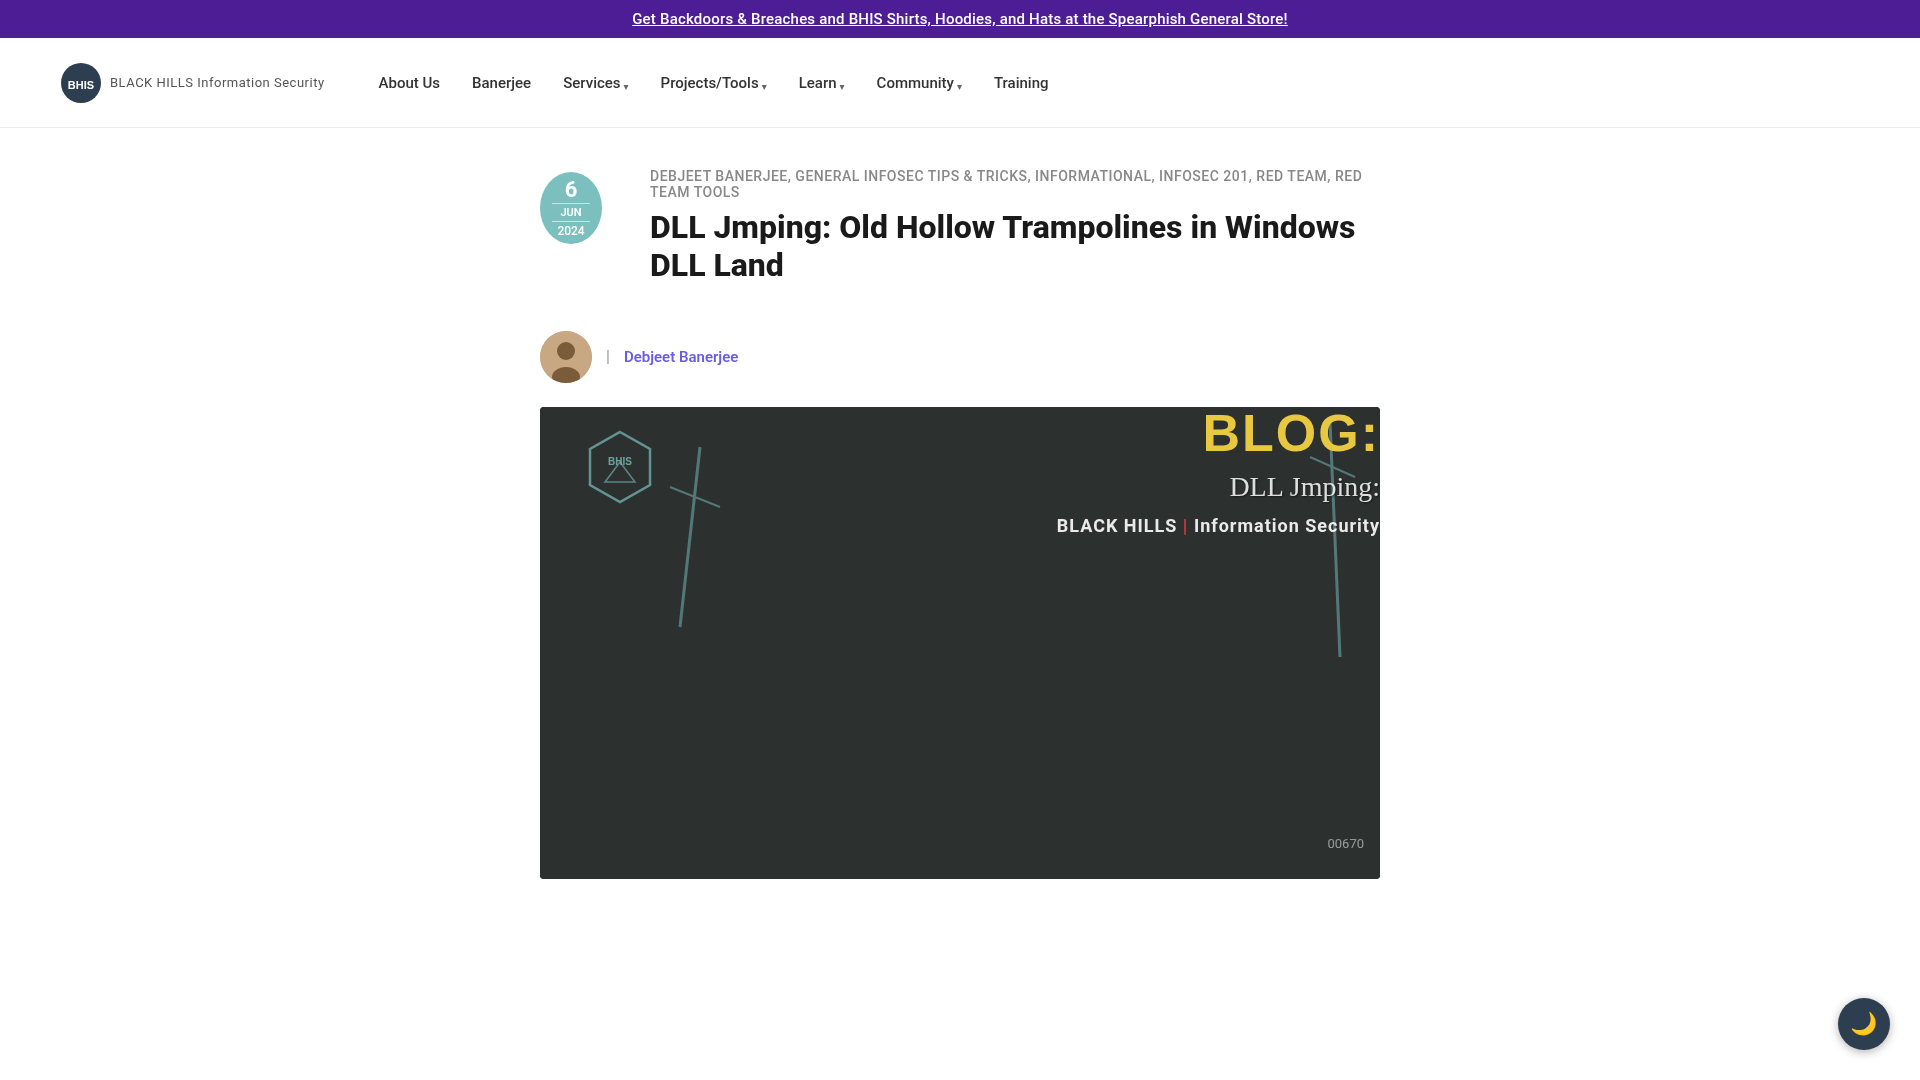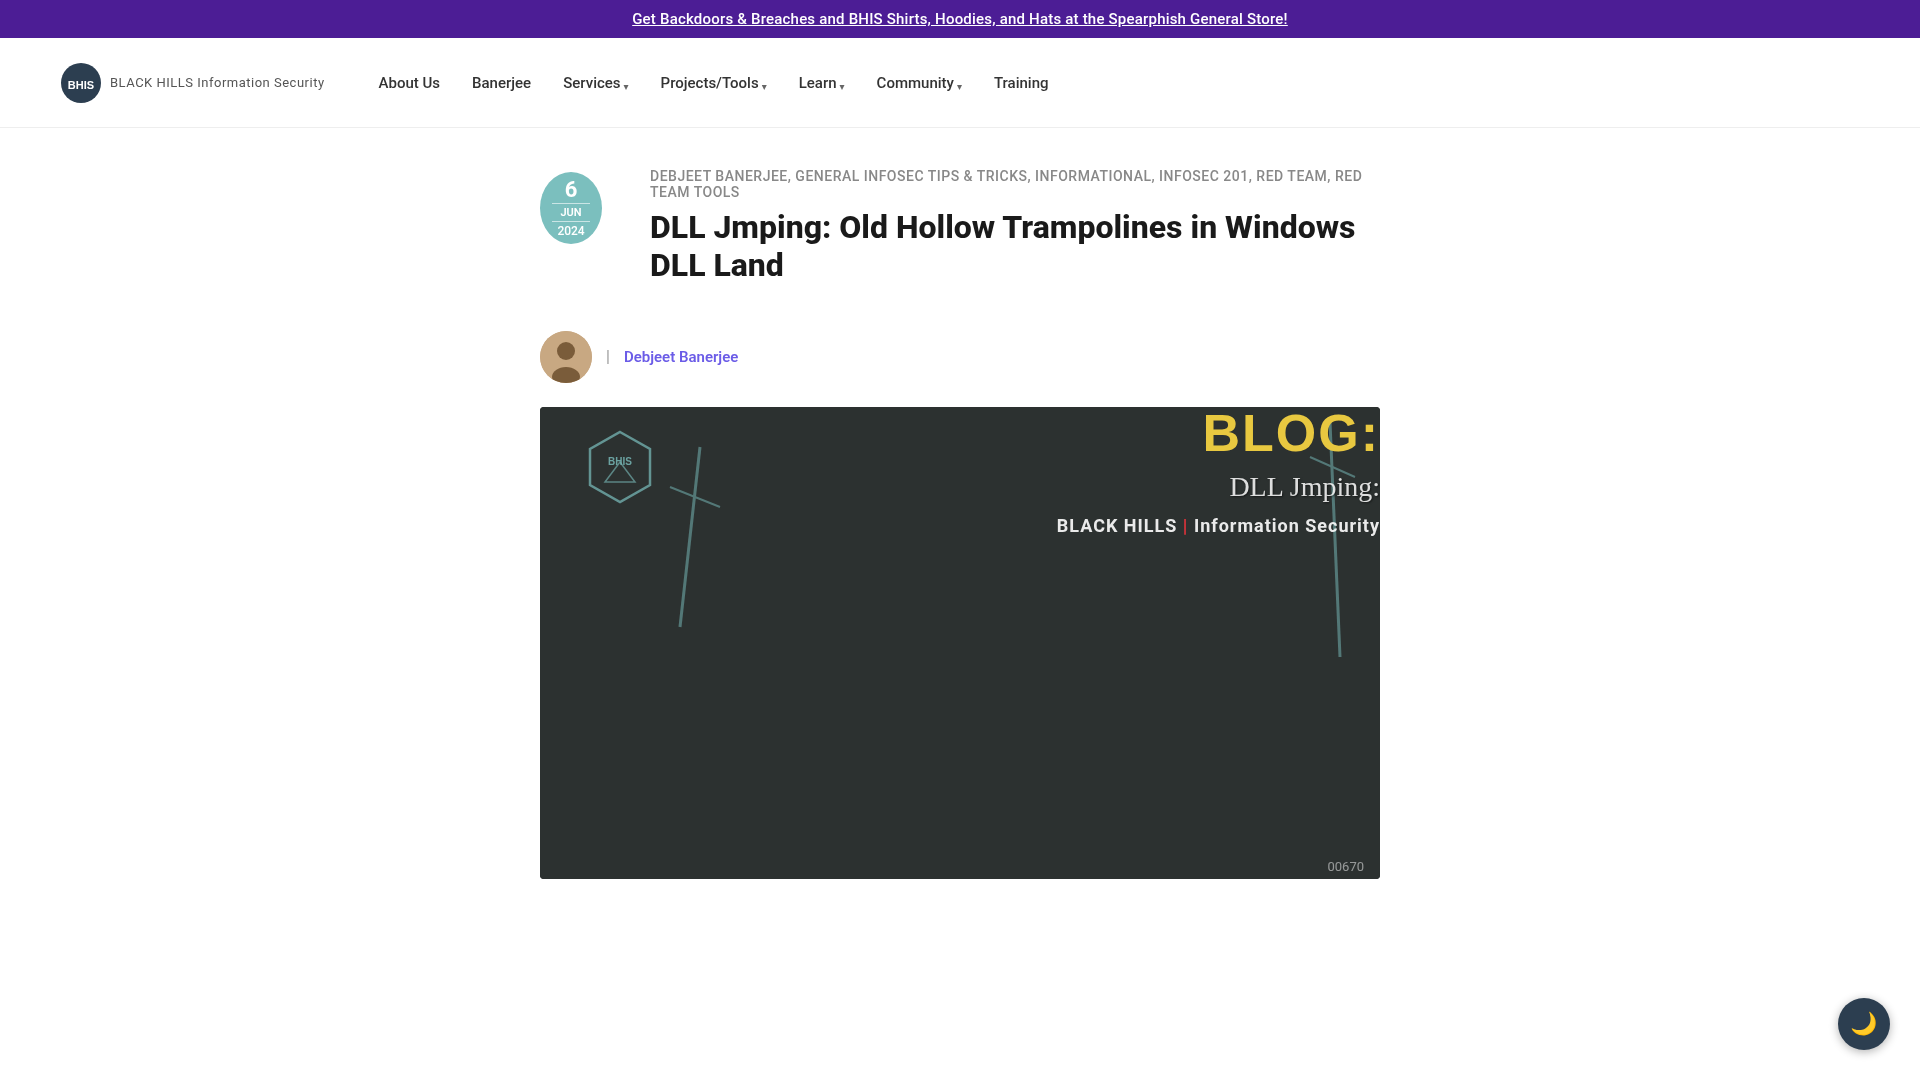--- a/index.html
+++ b/index.html
@@ -228,21 +228,21 @@
       color: rgba(255,255,255,0.9);
       font-weight: 700;
       letter-spacing: 1px;
       margin-top: 10px;
     }
     .chalk-branding .red-pipe {
       color: #e8343b;
     }
     .chalk-number {
       position: absolute;
-      bottom: 5px;
+      bottom: 28px;
       right: 16px;
       color: rgba(255,255,255,0.5);
       font-size: 13px;
       text-align: right;
     }
     .bhis-badge {
       position: absolute;
       top: 20px;
       left: 40px;
       width: 80px;

